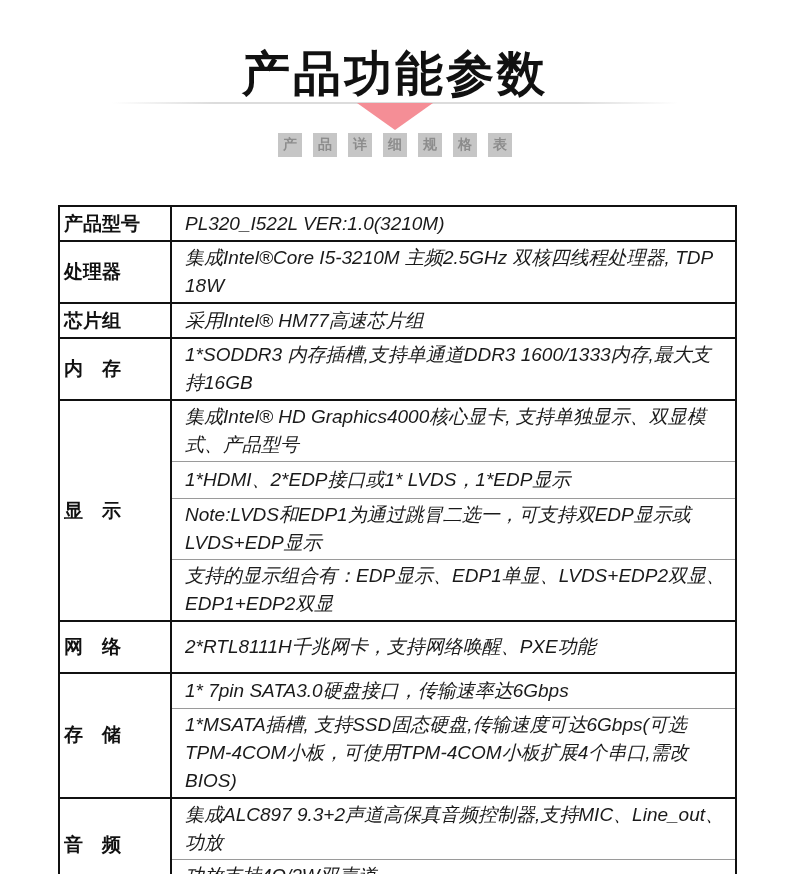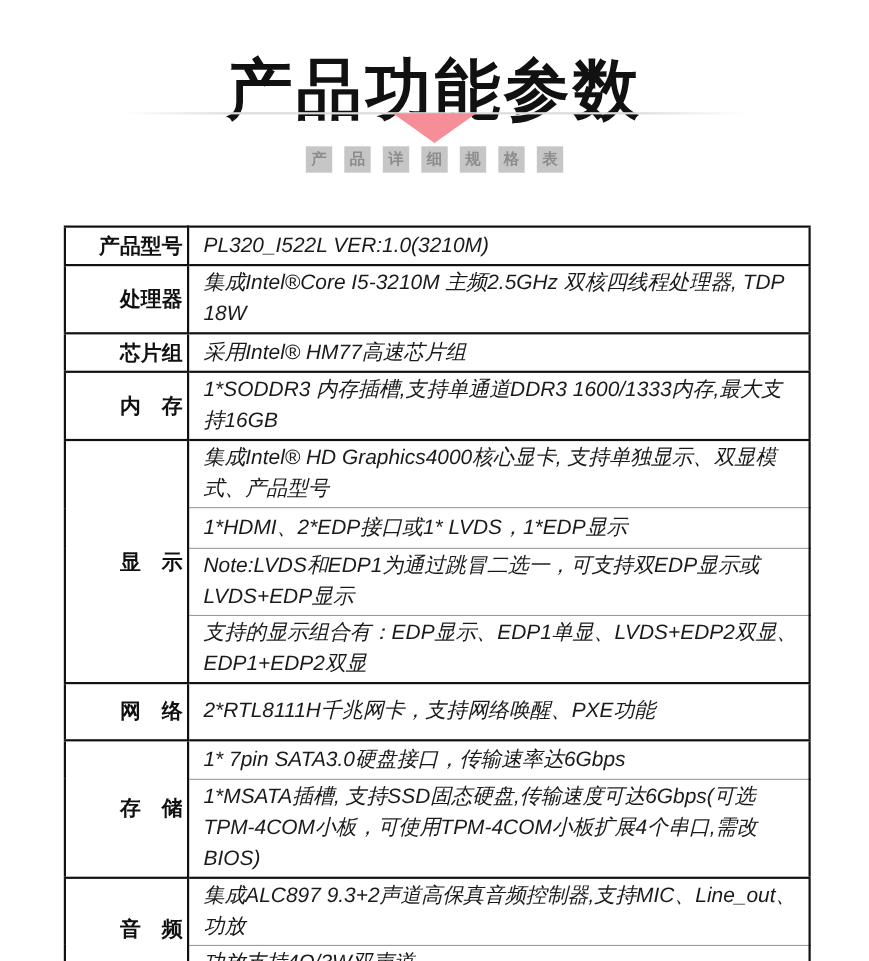--- a/index.html
+++ b/index.html
@@ -14,21 +14,21 @@
   body{
     width:790px;height:874px;overflow:hidden;
     font-family:"Liberation Sans","DejaVu Sans",sans-serif;
     color:var(--text);
   }
   .page{position:relative;width:790px;height:874px;background:#fff;}
 
   .title{
     position:absolute;top:42px;left:0;width:100%;
     margin:0;text-align:center;
-    font-size:60px;font-weight:900;letter-spacing:3px;color:#111;
+    font-size:48px;font-weight:900;letter-spacing:3px;color:#111;
   }
   .hr-line{
     position:absolute;top:102px;left:112px;width:566px;height:2px;
     background:linear-gradient(to right, rgba(220,220,220,0), #dcdcdc 18%, #dcdcdc 82%, rgba(220,220,220,0));
   }
   .triangle{
     position:absolute;top:103px;left:357px;width:0;height:0;
     border-left:38px solid transparent;
     border-right:38px solid transparent;
     border-top:27px solid var(--accent);
@@ -45,21 +45,21 @@
   }
 
   table.spec{
     position:absolute;top:205px;left:58px;width:679px;
     border-collapse:collapse;table-layout:fixed;
     border:2px solid var(--border-strong);
   }
   col.c-label{width:112px;}
   td{vertical-align:middle;}
   td.label{
-    text-align:right;font-weight:bold;font-size:19px;color:#111;
+    text-align:left;font-weight:bold;font-size:19px;color:#111;
     border-right:2px solid var(--border-strong);
     padding:0 4px;
     margin-left:16px;
   }
   td.value{
     font-size:19px;color:var(--text);
     line-height:28px;padding:2px 8px 2px 13px;
     overflow-wrap:break-word;
     font-style:italic;
   }

